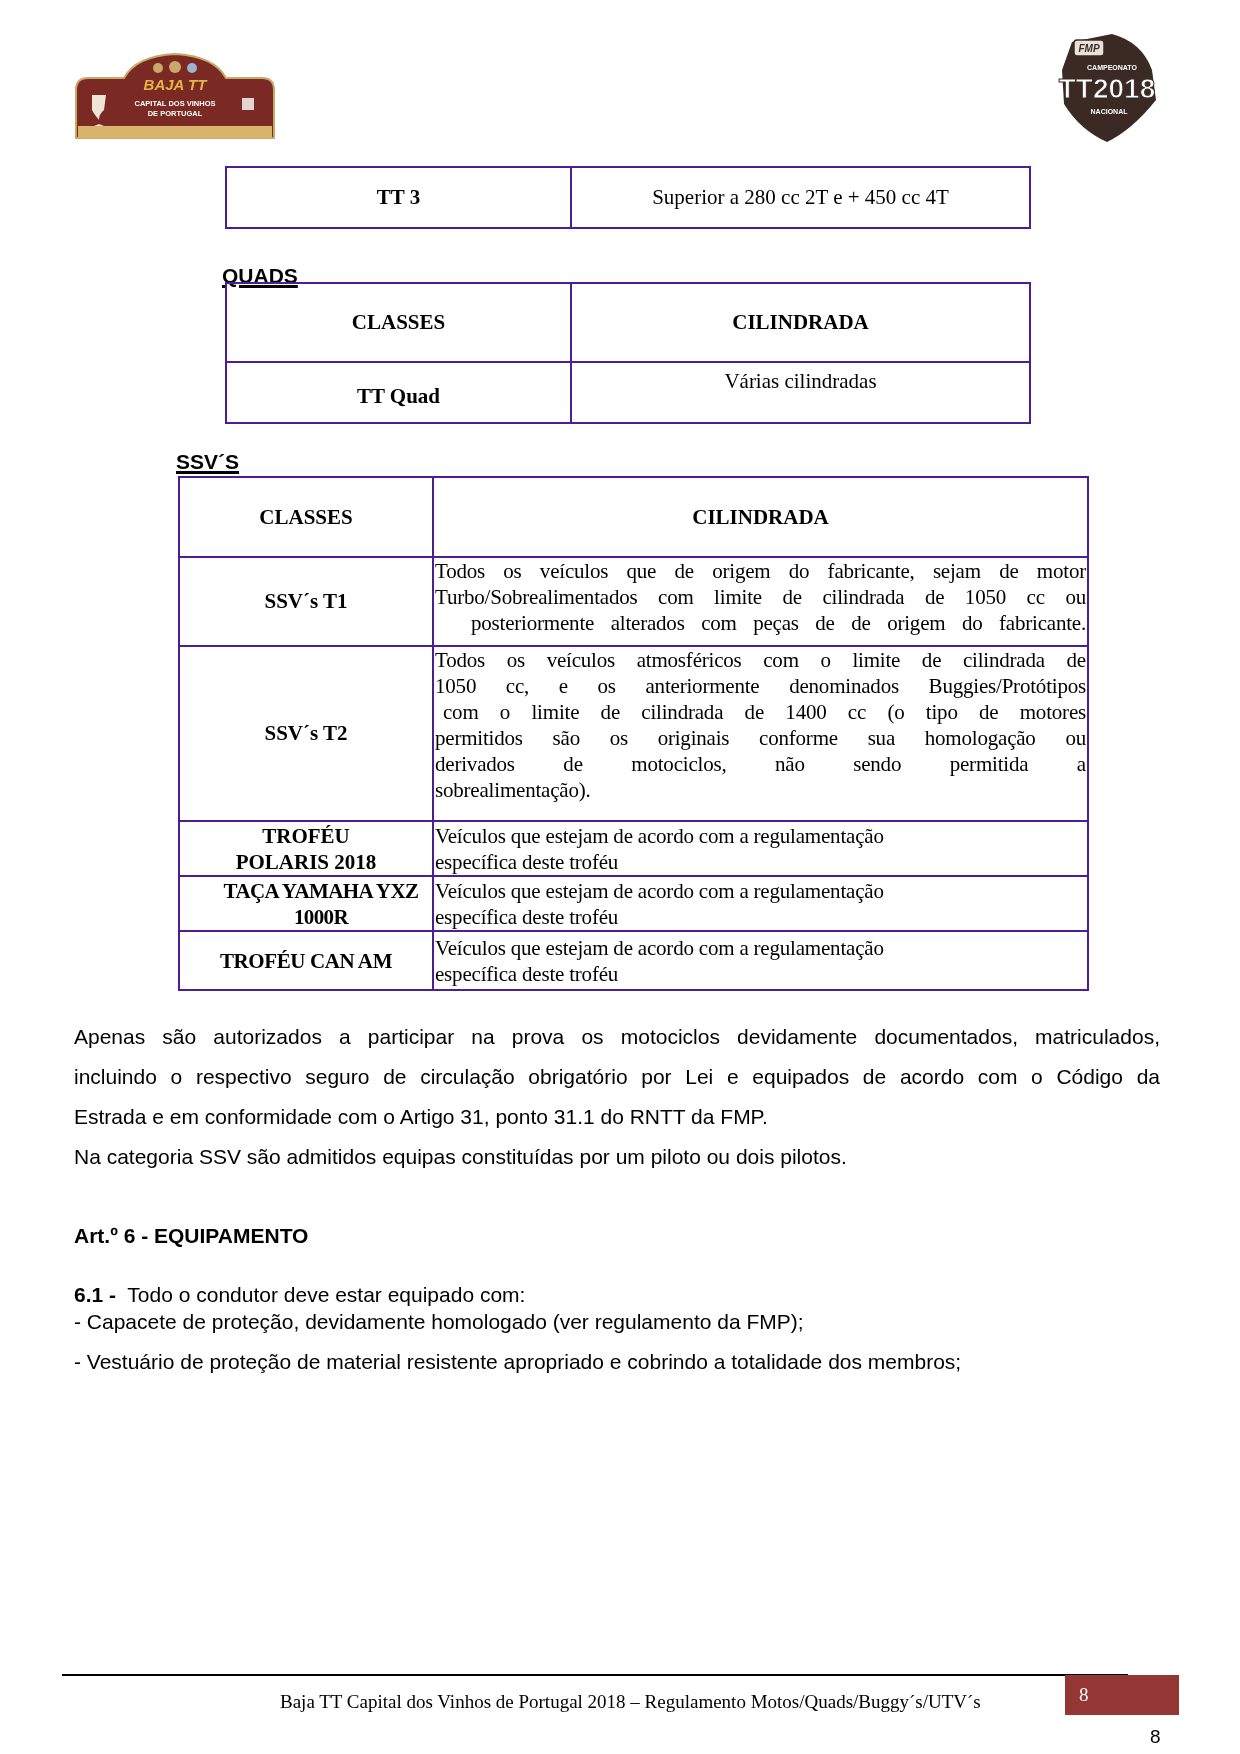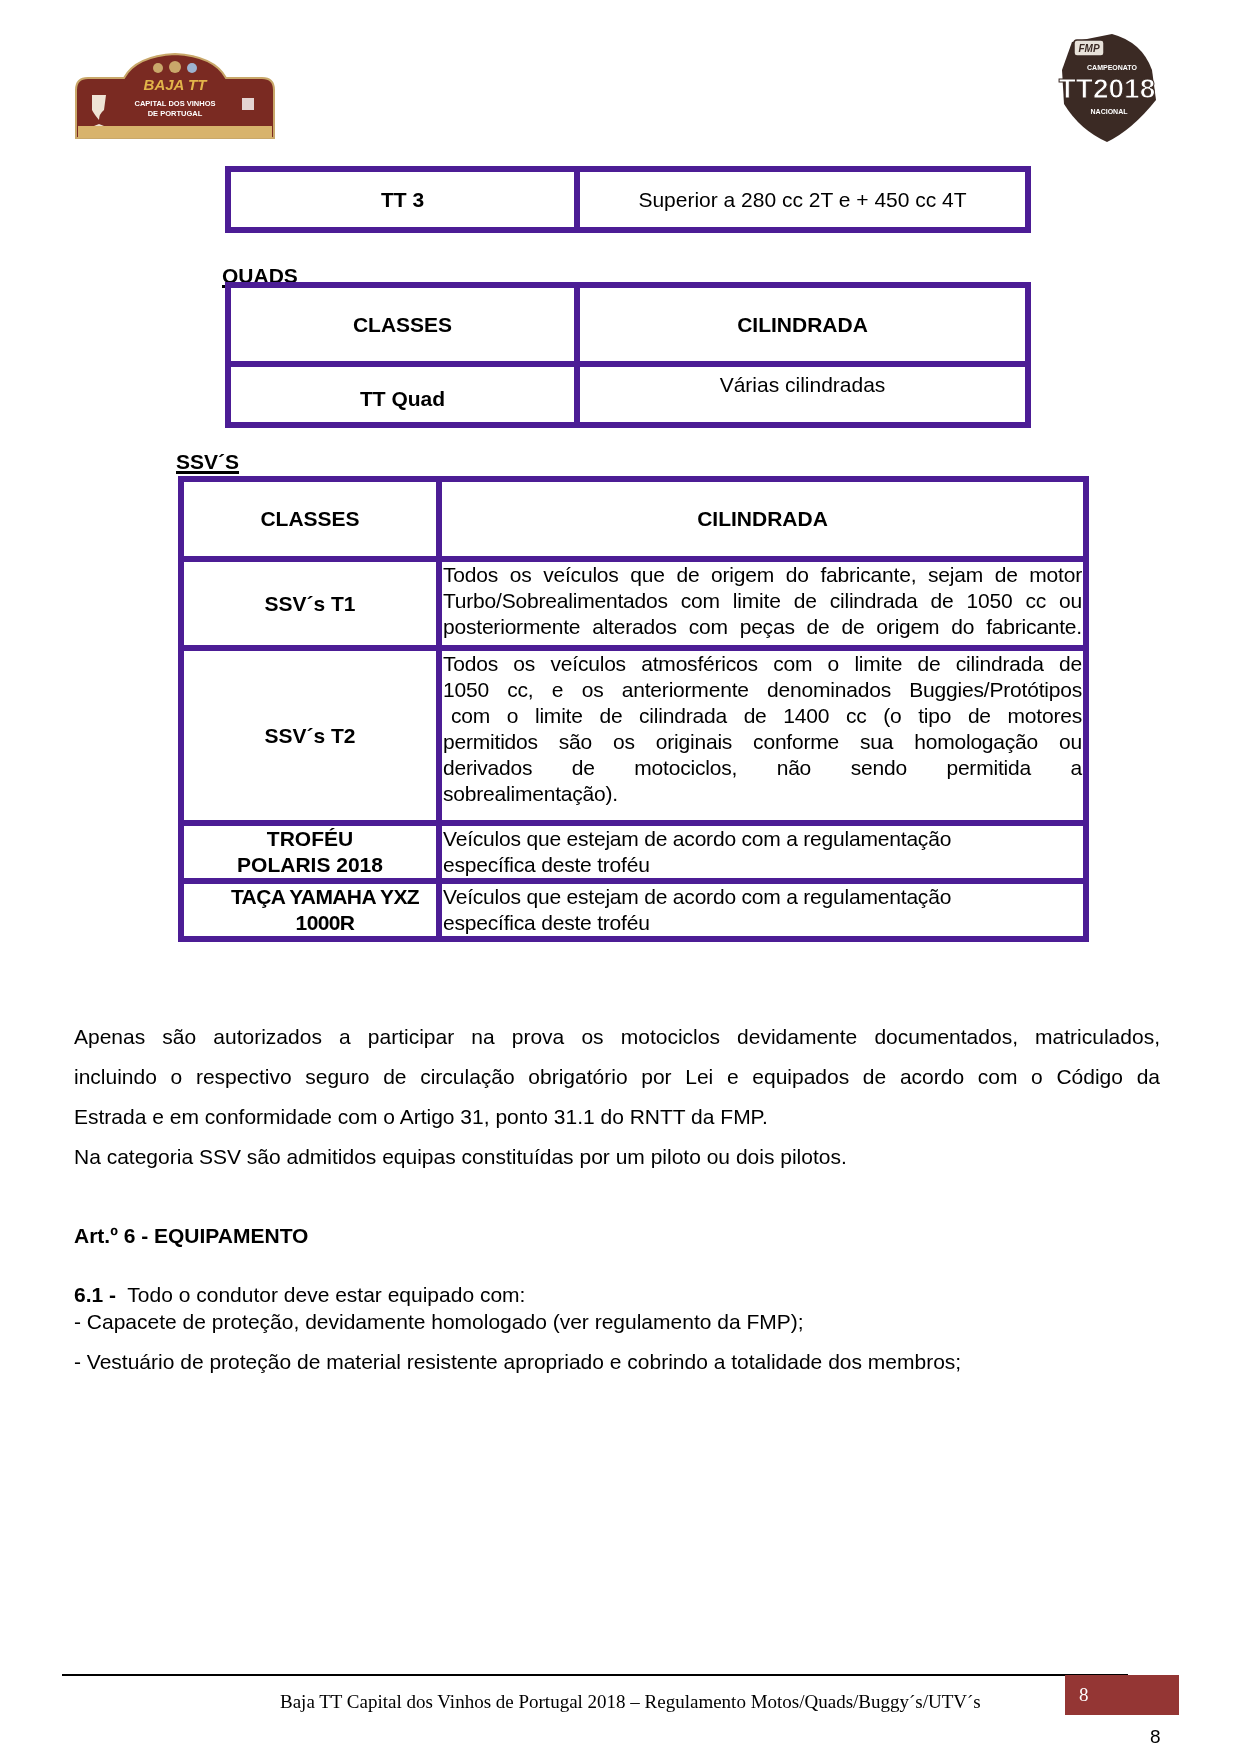--- a/index.html
+++ b/index.html
@@ -5,21 +5,21 @@
   html, body { margin:0; padding:0; background:#ffffff; }
   body { width:1240px; height:1754px; position:relative; overflow:hidden;
          font-family:"Liberation Sans", sans-serif; color:#000; }
   .abs { position:absolute; }
 
   
   .logo-left { left:74px; top:50px; width:202px; height:92px; }
   .logo-right { left:1052px; top:30px; width:110px; height:115px; }
 
   table { border-collapse:collapse; position:absolute; font-family:"Liberation Sans", sans-serif; }
-  td { border:6px solid #4c1d95; padding:0; font-size:21px; }
+  td { border:2px solid #4c1d95; padding:0; font-size:21px;font-family:Liberation Serif, serif; }
   .c { text-align:center; }
   .b { font-weight:bold; }
   .just { text-align:justify; text-align-last:justify; }
   .desc { padding:0 1px; line-height:26px; font-size:21px; letter-spacing:-0.2px; }
 
   .section-label { position:absolute; font-weight:bold; font-size:21px; text-decoration:underline; text-decoration-thickness:3px; }
 
   .para { position:absolute; left:74px; width:1086px; font-size:21px; line-height:40px; }
   .para .line { display:block; text-align:justify; text-align-last:justify; height:40px; white-space:nowrap; }
   .para .line.free { text-align-last:left; }
@@ -88,21 +88,21 @@
   <tbody>
       <tr style="height:80px;">
     <td class="c b" style="width:252px;">CLASSES</td>
     <td class="c b">CILINDRADA</td>
   </tr>
   <tr style="height:89px;">
     <td class="c b">SSV´s T1</td>
     <td class="desc" style="vertical-align:top;">
       <span class="line just" style="display:block;">Todos os veículos que de origem do fabricante, sejam de motor</span>
       <span class="line just" style="display:block;">Turbo/Sobrealimentados com limite de cilindrada de 1050 cc ou</span>
-      <span class="line just" style="display:block;">posteriormente alterados com peças de de origem do fabricante.</span>
+      <span class="line just" style="display:block;margin-left:36px;">posteriormente alterados com peças de de origem do fabricante.</span>
     </td>
   </tr>
   <tr style="height:175px;">
     <td class="c b">SSV´s T2</td>
     <td class="desc" style="vertical-align:top;">
       <span class="just" style="display:block;">Todos os veículos atmosféricos com o limite de cilindrada de</span>
       <span class="just" style="display:block;">1050 cc, e os anteriormente denominados Buggies/Protótipos</span>
       <span class="just" style="display:block;padding-left:8px;">com o limite de cilindrada de 1400 cc (o tipo de motores</span>
       <span class="just" style="display:block;">permitidos são os originais conforme sua homologação ou</span>
       <span class="just" style="display:block;">derivados de motociclos, não sendo permitida a</span>
@@ -116,20 +116,29 @@
     </td>
     <td class="desc">
       <span style="display:block;">Veículos que estejam de acordo com a regulamentação</span>
       <span style="display:block;">específica deste troféu</span>
     </td>
   </tr>
   <tr style="height:55px;">
     <td class="c b" style="line-height:26px; letter-spacing:-0.6px;padding-left:30px;">
       <span style="display:block;">TAÇA YAMAHA YXZ</span>
       <span style="display:block;">1000R</span>
+    </td>
+    <td class="desc">
+      <span style="display:block;">Veículos que estejam de acordo com a regulamentação</span>
+      <span style="display:block;">específica deste troféu</span>
+    </td>
+  </tr>
+  <tr style="height:59px;">
+    <td class="c b" style="line-height:26px; letter-spacing:-0.4px;">
+      <span style="display:block;">TROFÉU CAN AM</span>
     </td>
     <td class="desc">
       <span style="display:block;">Veículos que estejam de acordo com a regulamentação</span>
       <span style="display:block;">específica deste troféu</span>
     </td>
   </tr>
 </tbody>
   </table>
 
 <div class="para" style="top:1017px;">

